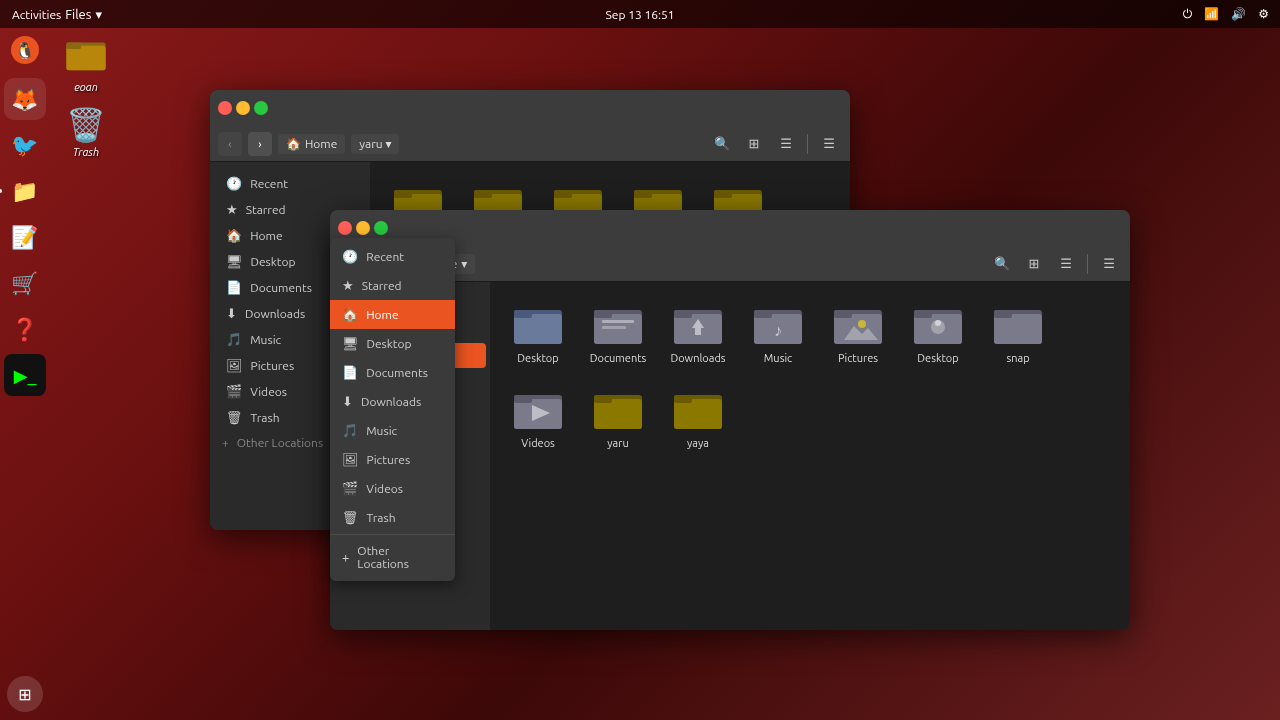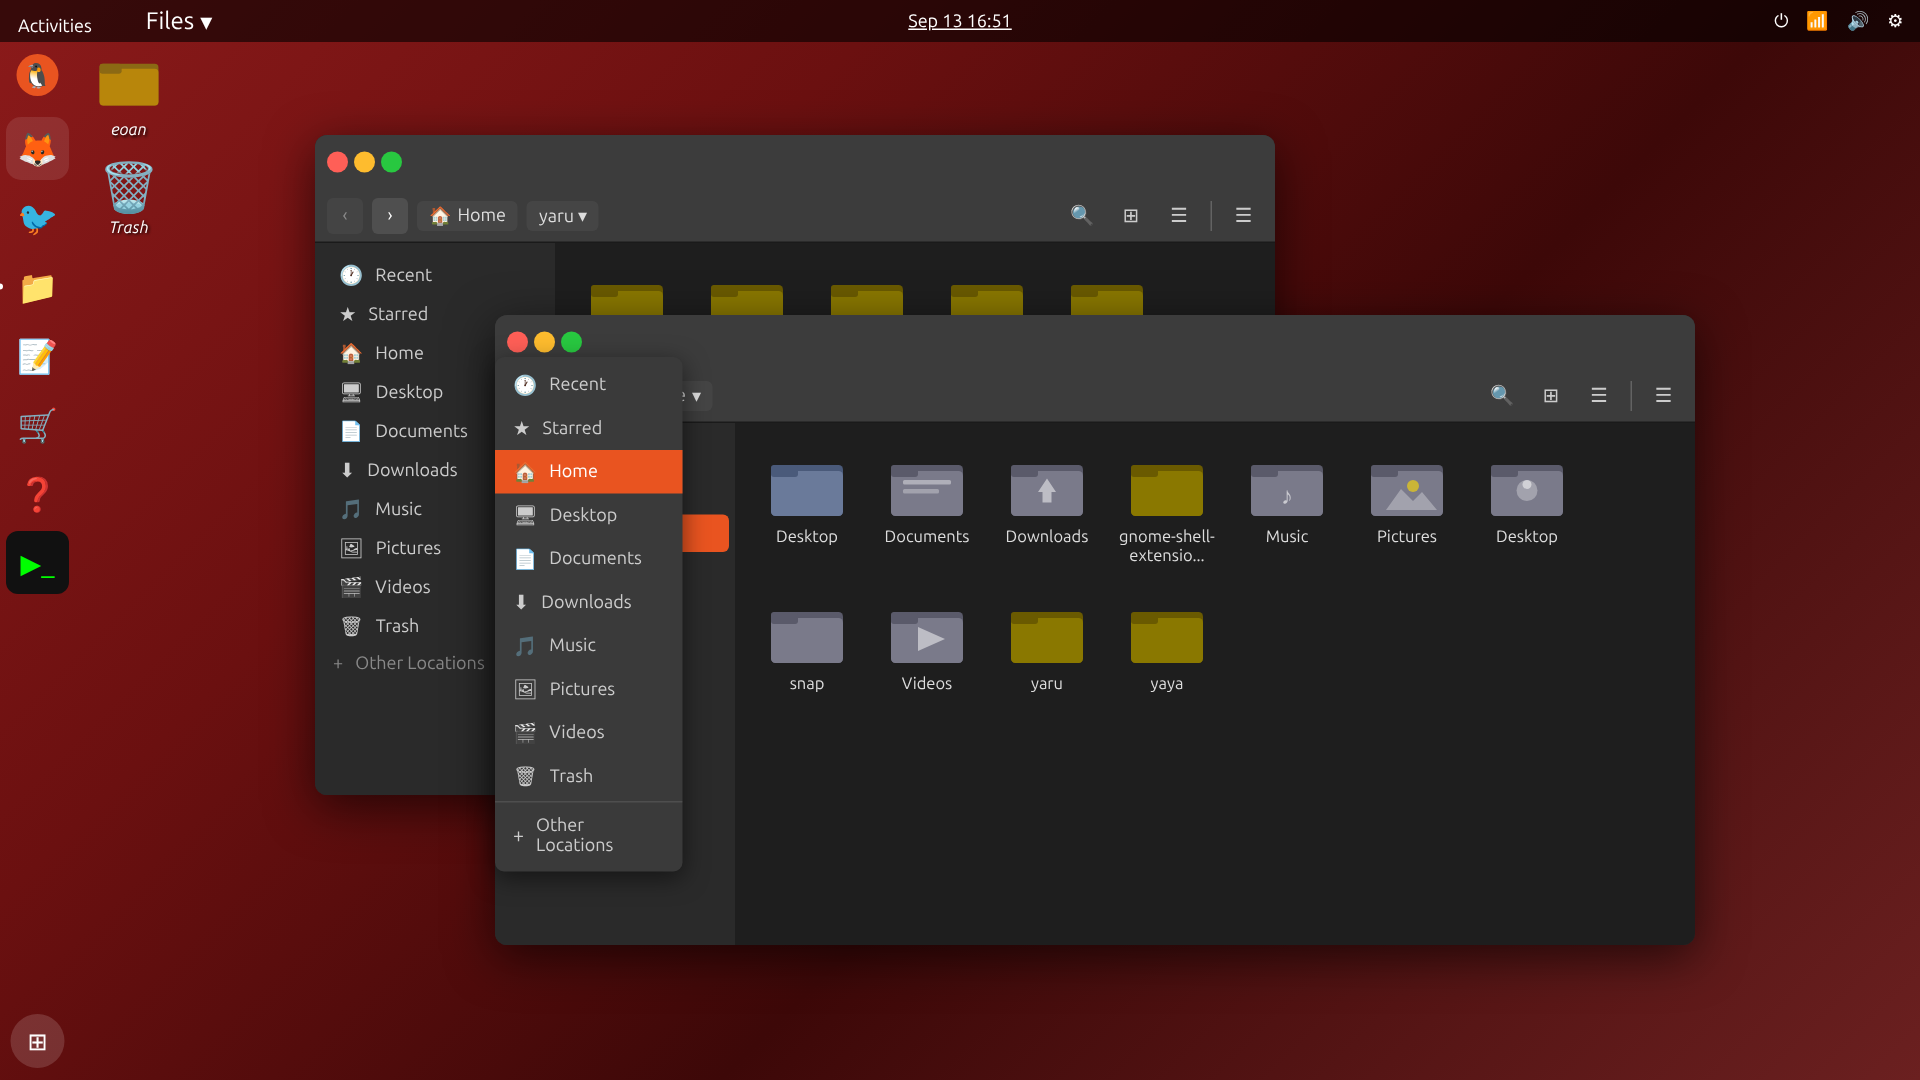--- a/index.html
+++ b/index.html
@@ -20,33 +20,33 @@
       height: 28px;
       background: rgba(0,0,0,0.6);
       display: flex;
       align-items: center;
       justify-content: space-between;
       padding: 0 8px;
       color: white;
       font-size: 12px;
       z-index: 100;
     }
-    .topbar-left { display: flex; align-items: flex-end; gap: 20px; }
-    .topbar-center { position: absolute; left: 50%; transform: translateX(-50%); text-decoration: underline; }
+    .topbar-left { display: flex; align-items: center; gap: 0; }
+    .topbar-center { position: absolute; left: 50%; transform: translateX(-50%); }
     .topbar-right { display: flex; align-items: center; gap: 6px; margin-left: auto; }
 
     .activities-btn {
       color: white;
       font-size: 12px;
       cursor: pointer;
       padding: 0 4px;
     }
     .app-indicator {
       display: flex; align-items: center; gap: 4px;
-      color: white; font-size: 16px; cursor: pointer; margin-left: 12px;
+      color: white; font-size: 13px; cursor: pointer;
     }
 
     
     .dock {
       position: absolute;
       left: 0; top: 28px; bottom: 0;
       width: 50px;
       display: flex;
       flex-direction: column;
       align-items: center;
@@ -632,30 +632,20 @@
           <svg width="48" height="44" viewBox="0 0 48 44">
             <rect x="0" y="8" width="48" height="34" rx="3" fill="#5a5a6a"></rect>
             <rect x="0" y="12" width="48" height="30" rx="3" fill="#7a7a8a"></rect>
             <rect x="0" y="8" width="18" height="8" rx="2" fill="#5a5a6a"></rect>
             <polygon points="24,17 30,26 27,26 27,33 21,33 21,26 18,26" fill="rgba(255,255,255,0.5)"></polygon>
           </svg>
         </div>
         <span class="fi-name">Downloads</span>
       </div>
 
-      <div class="file-item">
-        <div class="fi-icon">
-          <svg width="48" height="44" viewBox="0 0 48 44">
-            <rect x="0" y="8" width="48" height="34" rx="3" fill="#6a5a00"></rect>
-            <rect x="0" y="12" width="48" height="30" rx="3" fill="#8a7800"></rect>
-            <rect x="0" y="8" width="18" height="8" rx="2" fill="#6a5a00"></rect>
-          </svg>
-        </div>
-        <span class="fi-name">gnome-shell-extensio...</span>
-      </div>
 
       <div class="file-item">
         <div class="fi-icon">
           <svg width="48" height="44" viewBox="0 0 48 44">
             <rect x="0" y="8" width="48" height="34" rx="3" fill="#5a5a6a"></rect>
             <rect x="0" y="12" width="48" height="30" rx="3" fill="#7a7a8a"></rect>
             <rect x="0" y="8" width="18" height="8" rx="2" fill="#5a5a6a"></rect>
             <text x="24" y="34" text-anchor="middle" fill="rgba(255,255,255,0.6)" font-size="16">♪</text>
           </svg>
         </div>

